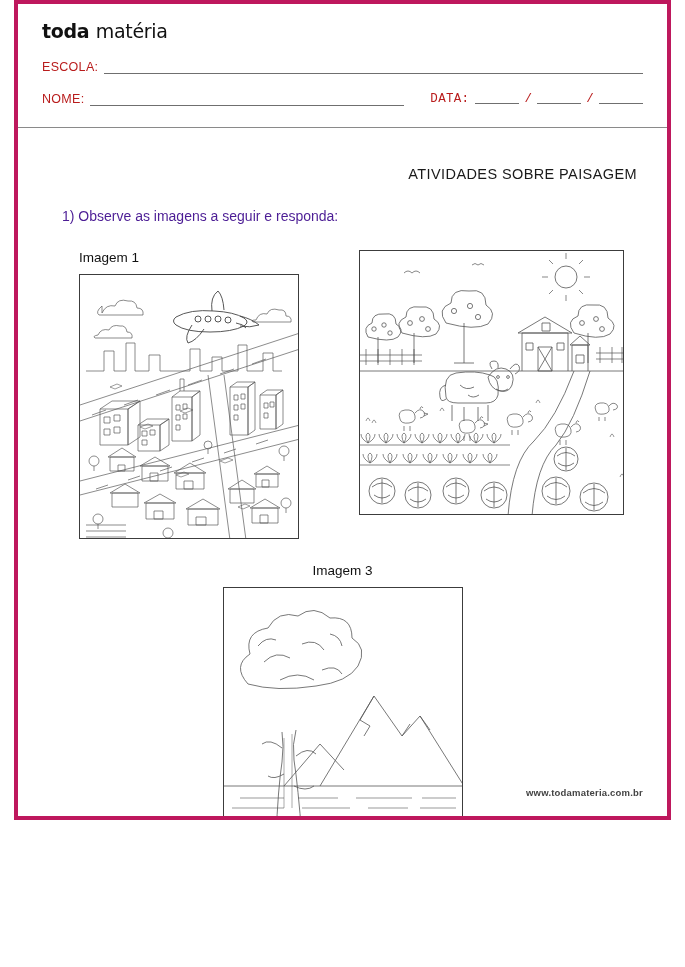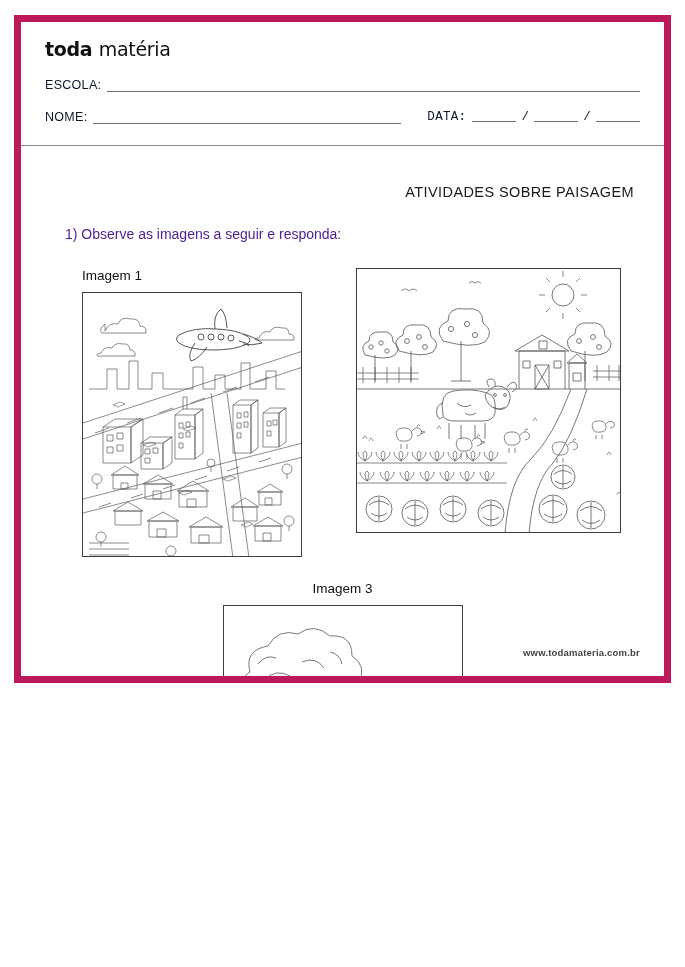--- a/index.html
+++ b/index.html
@@ -11,24 +11,24 @@
   body {
     width: 685px;
     height: 967px;
     font-family: "Liberation Sans", sans-serif;
     color: #1a1a1a;
     position: relative;
   }
   .page {
     position: absolute;
     left: 14px;
-    top: 15px;
+    top: 0;
     width: 657px;
-    height: 668px;
-    border: 7px solid #be185d;
+    height: 820px;
+    border: 4px solid #be185d;
     background: #fff;
     overflow: hidden;
   }
   
   .header {
     height: 124px;
     border-bottom: 1px solid #8a8a8a;
     padding: 16px 24px 0 24px;
     position: relative;
   }
@@ -39,21 +39,21 @@
     letter-spacing: -0.3px;
     color: #111;
   }
   .brand .thin { font-weight: normal; }
   .field-row {
     display: flex;
     align-items: flex-end;
     margin-top: 18px;
     font-size: 12.5px;
     letter-spacing: 0.3px;
-    color: #0f172a;
+    color: #b91c1c;
   }
   .field-label { white-space: nowrap; padding-right: 6px; }
   .rule {
     flex: 1 1 auto;
     border-bottom: 1px solid #6f6f6f;
     height: 12px;
   }
   .rule.tiny2 { flex: 0 0 44px; }
   .slash { padding: 0 5px; font-size: 12.5px; }
   .date-group {

